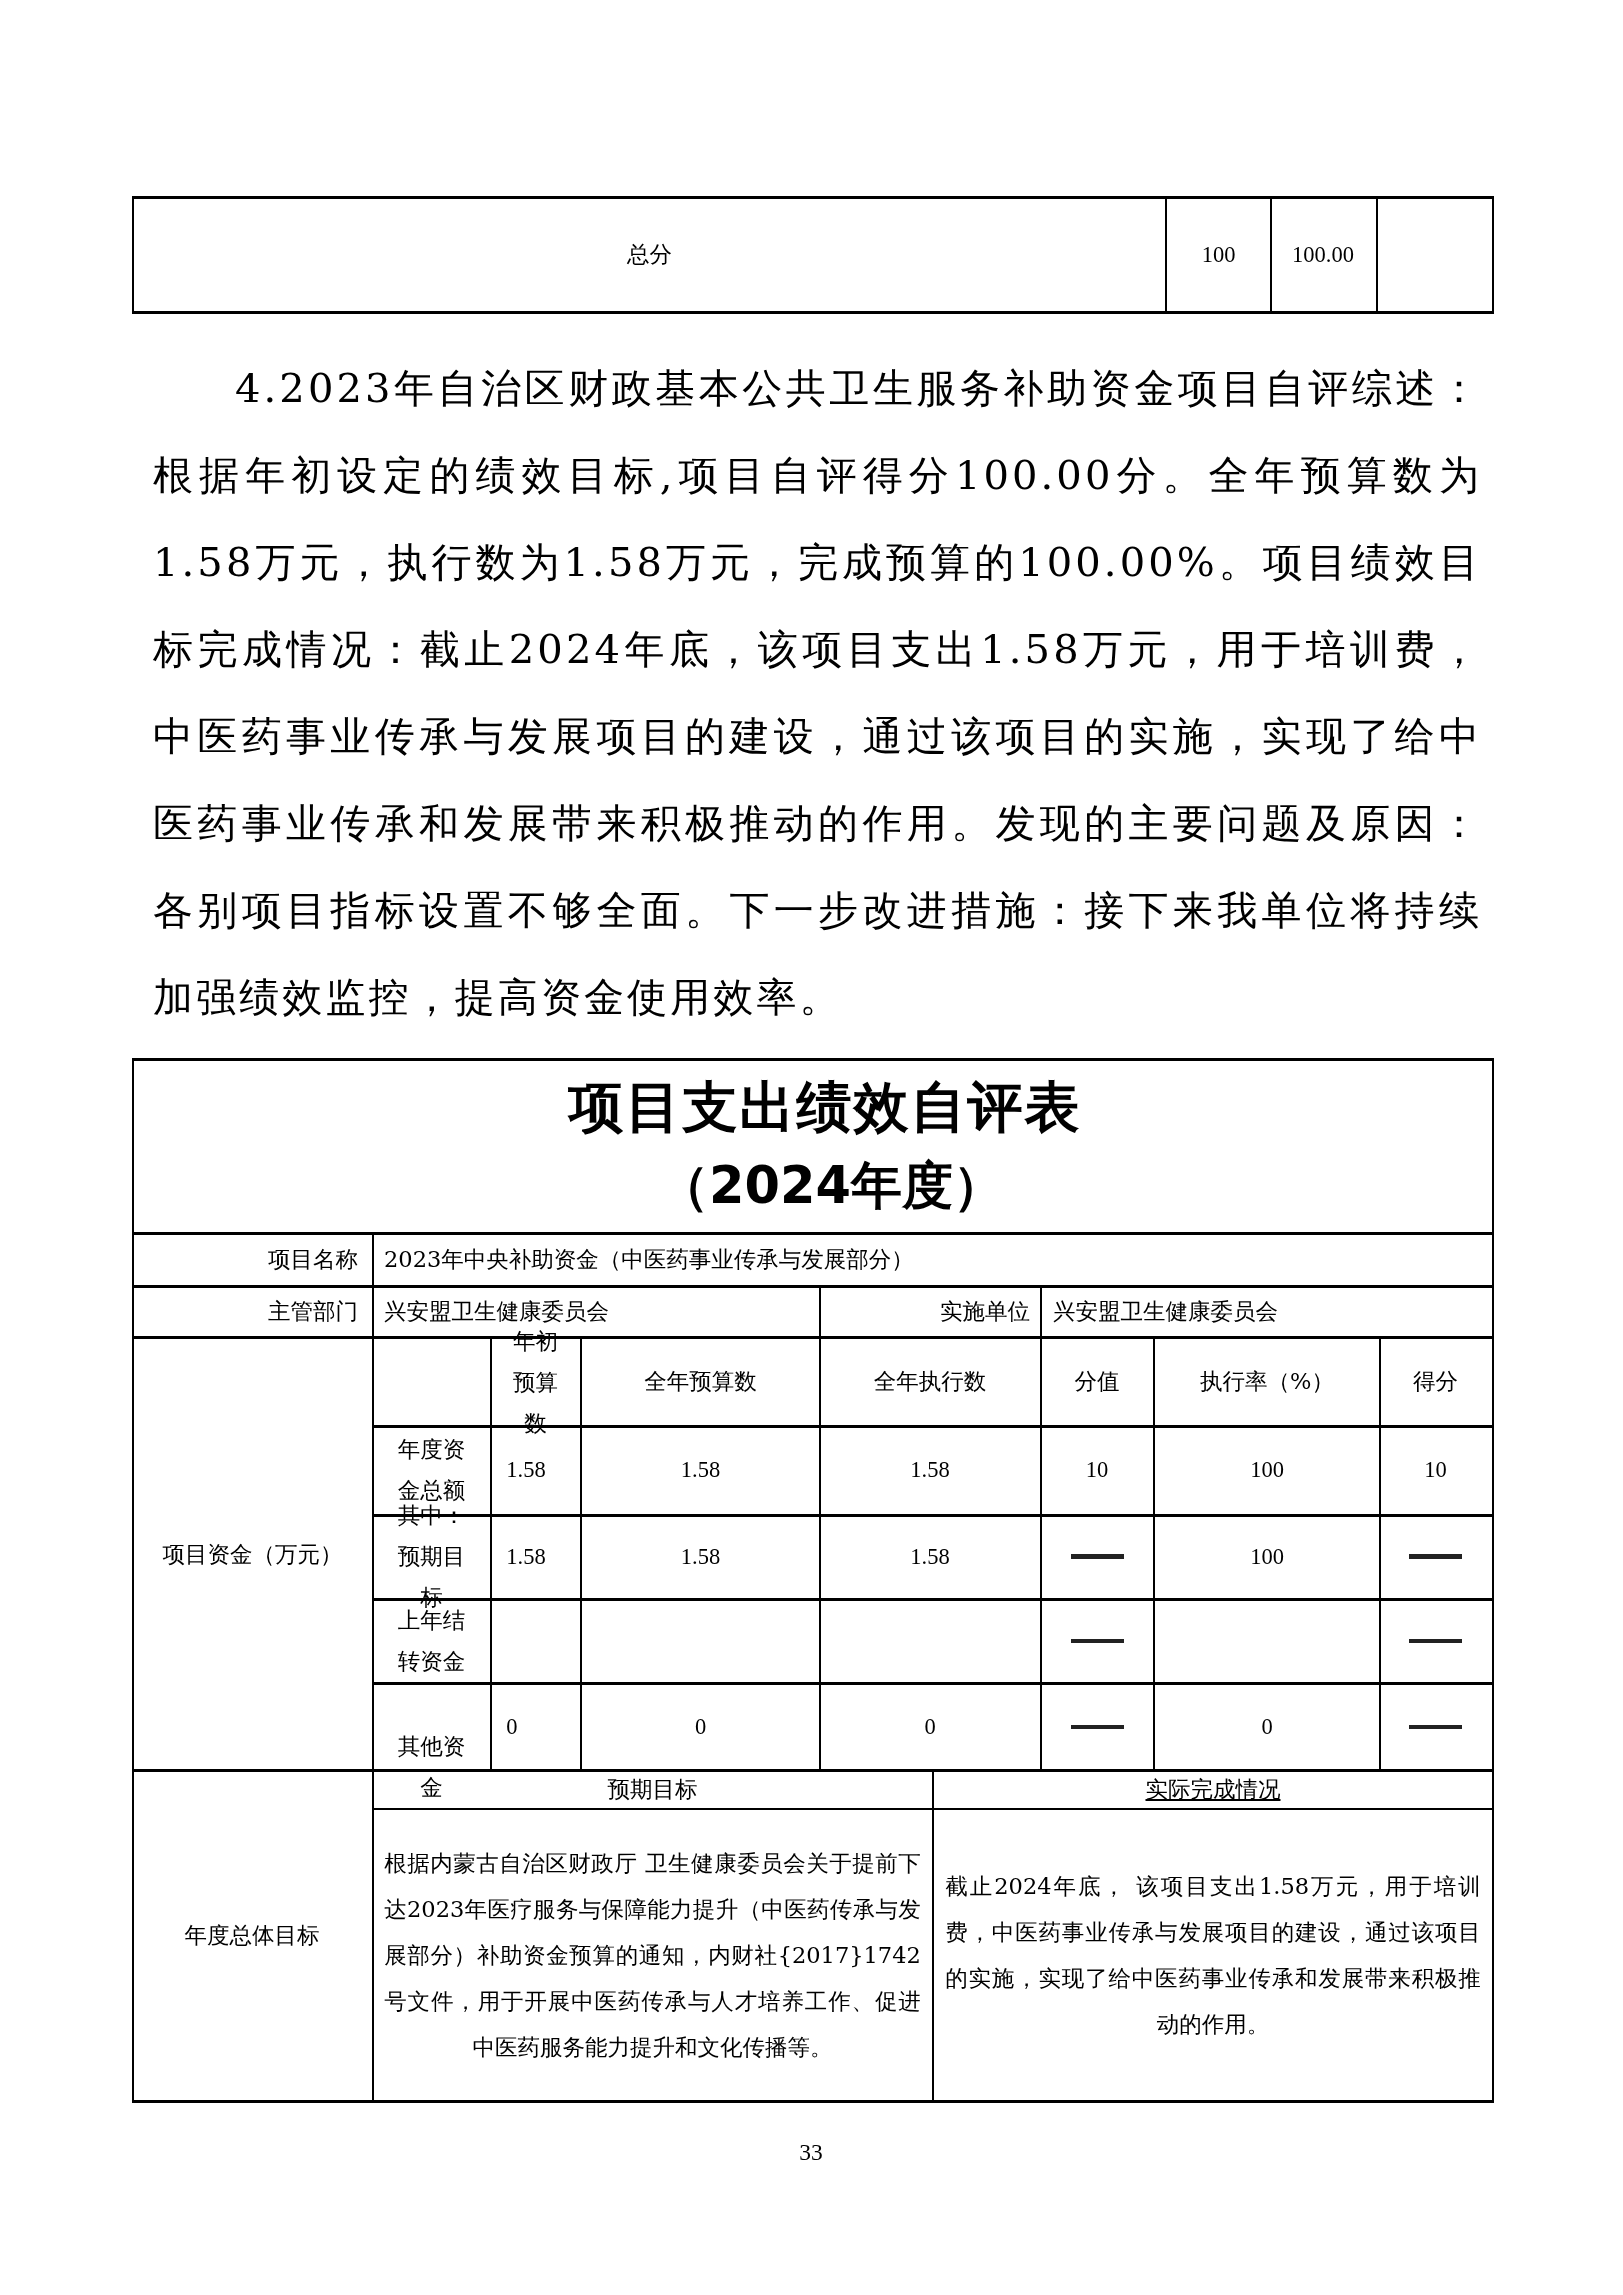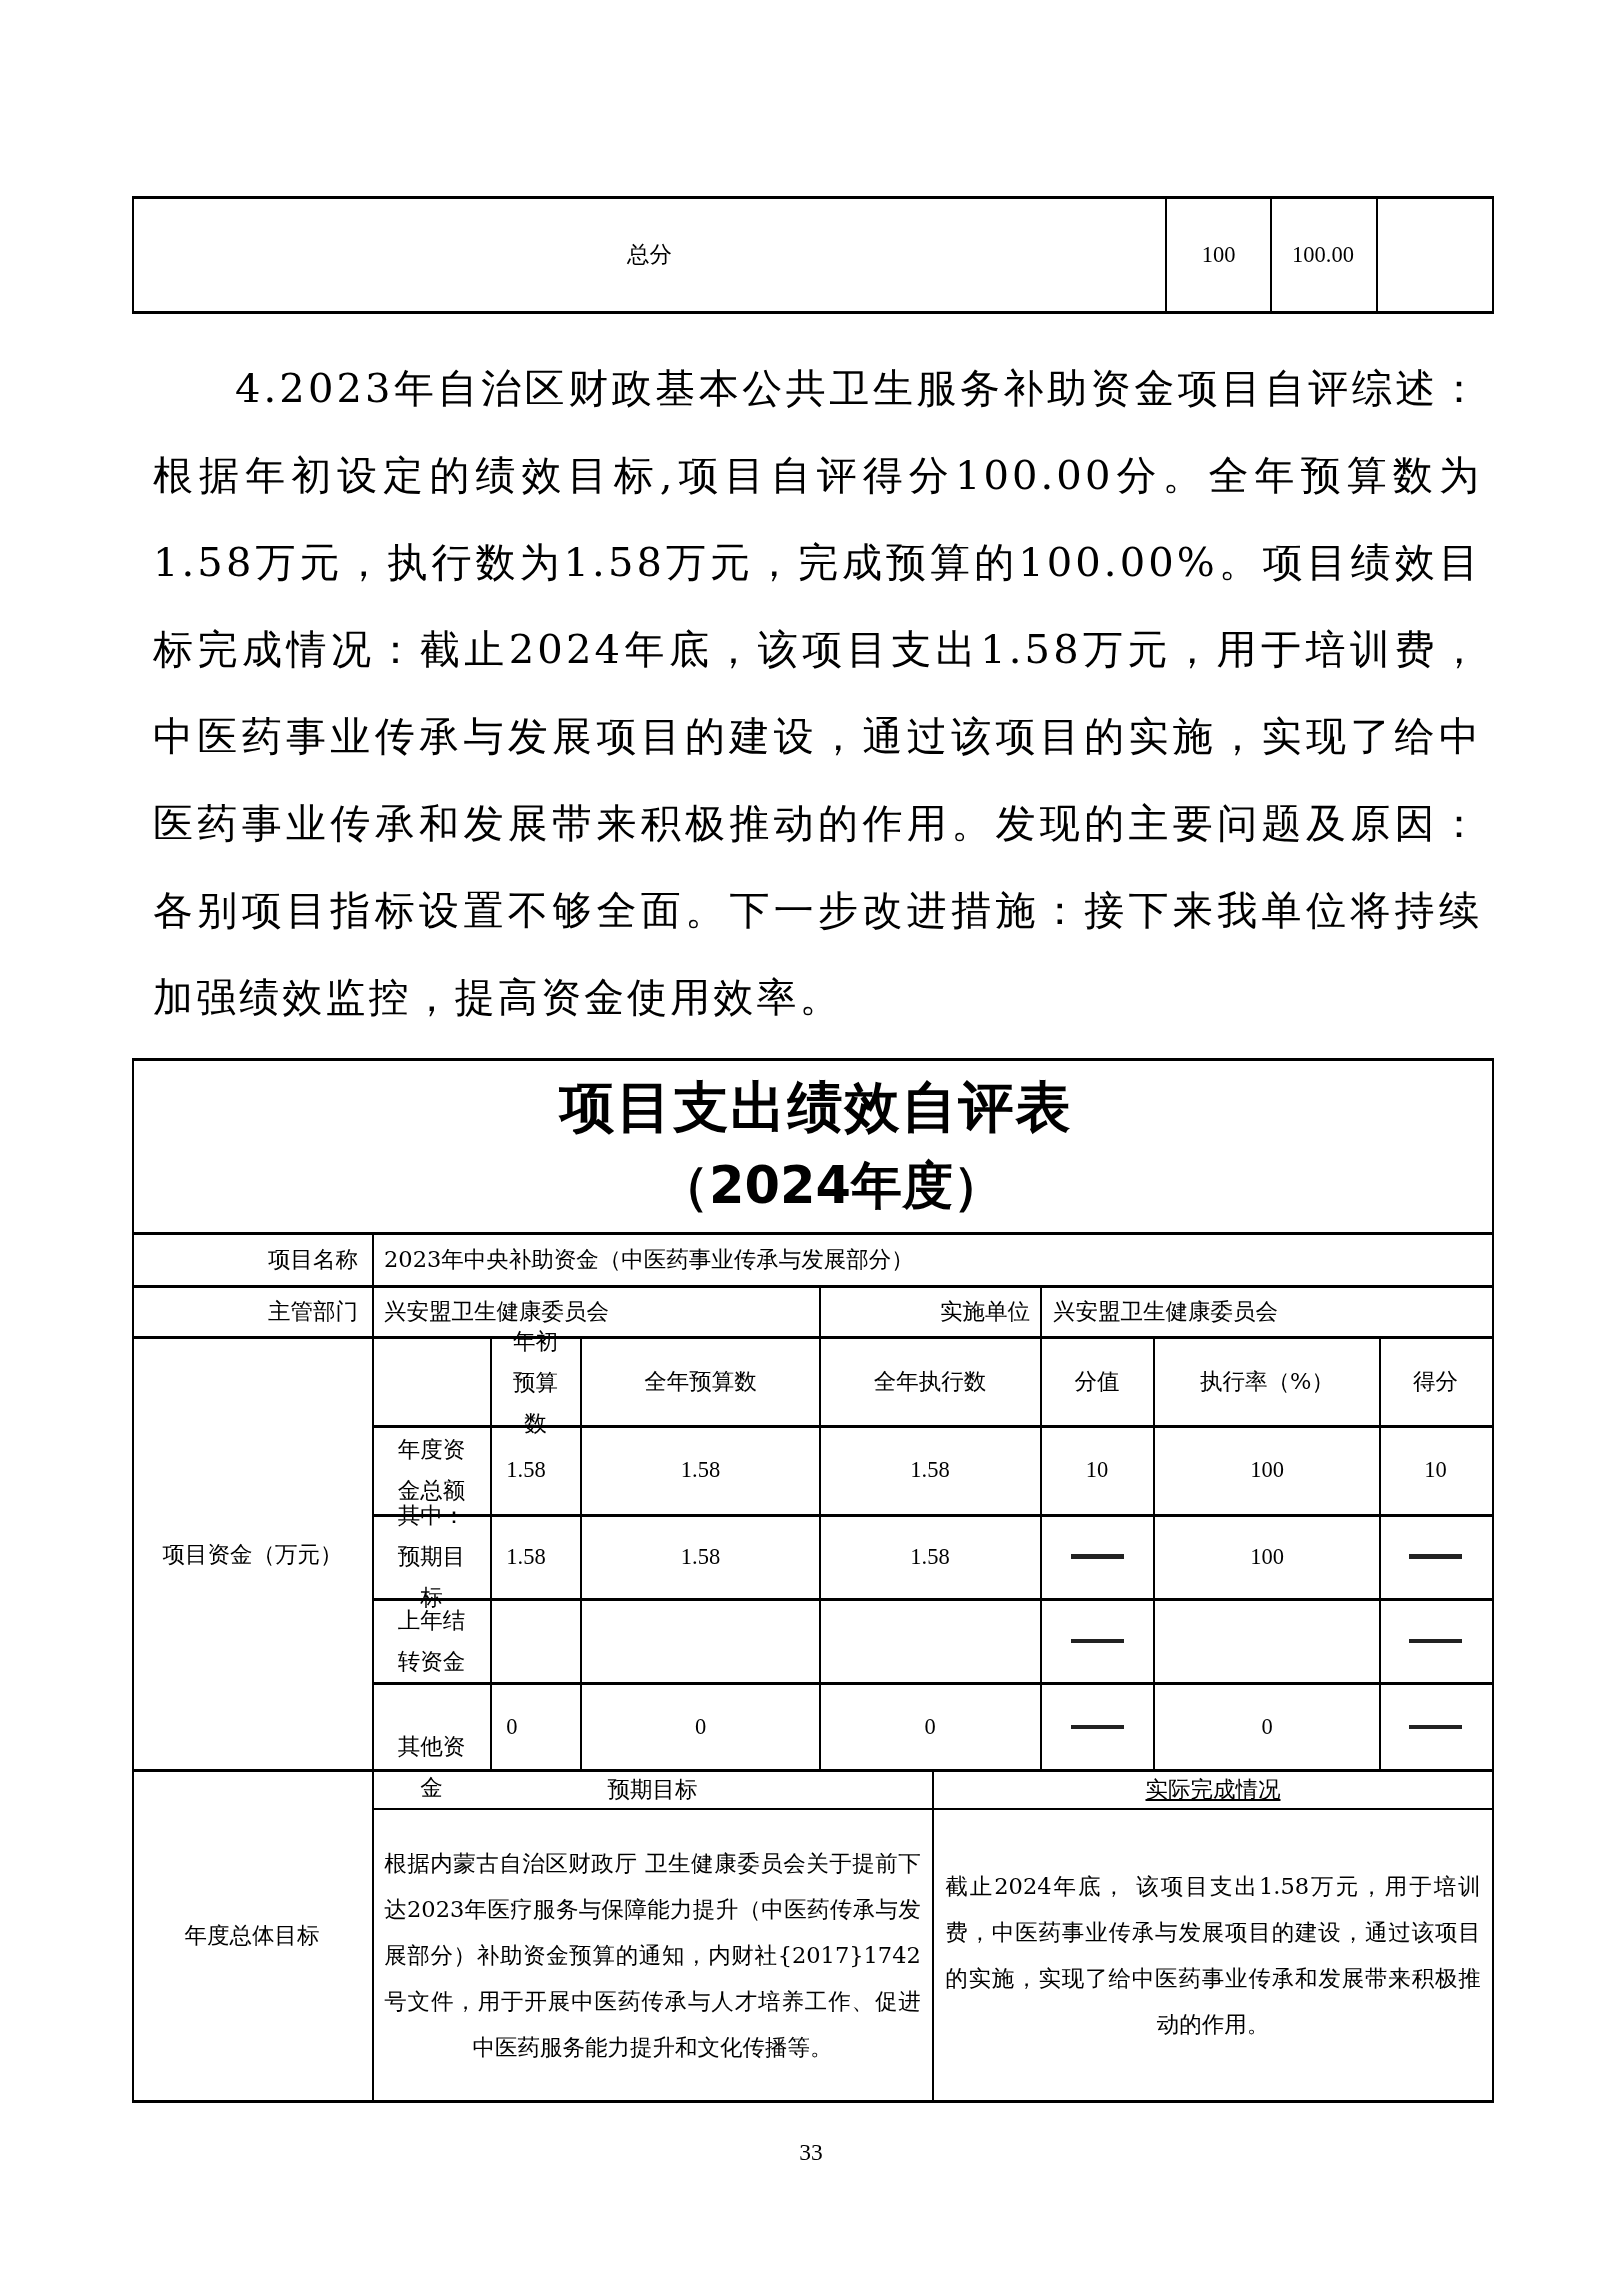--- a/index.html
+++ b/index.html
@@ -39,21 +39,21 @@
   <span class="indent"></span><span>4.2023年自治区财政基本公共卫生服务补助资金项目自评综述：根据年初设定的绩效目标,项目自评得分100.00分。全年预算数为1.58万元，执行数为1.58万元，完成预算的100.00%。项目绩效目标完成情况：截止2024年底，该项目支出1.58万元，用于培训费，中医药事业传承与发展项目的建设，通过该项目的实施，实现了给中医药事业传承和发展带来积极推动的作用。发现的主要问题及原因：各别项目指标设置不够全面。下一步改进措施：接下来我单位将持续加强绩效监控，提高资金使用效率。</span>
 </div>
 
 <div>
 
   <div class="line-h" style="left:132px;top:1058px;width:1362px;height:2.6px;"></div>
   <div class="line-h" style="left:132px;top:2100px;width:1362px;height:2.6px;"></div>
   <div class="line-v" style="left:132px;top:1058px;width:1.5px;height:1044px;"></div>
   <div class="line-v" style="left:1492px;top:1058px;width:1.5px;height:1044px;"></div>
 
-  <div class="cell title1" style="left:136px;top:1069px;width:1360px;height:77px;">项目支出绩效自评表</div>
+  <div class="cell title1" style="left:145px;top:1069px;width:1360px;height:77px;">项目支出绩效自评表</div>
   <div class="cell title2" style="left:133px;top:1145px;width:1396px;height:82px;text-align:center;">（2024年度）</div>
 
   <div class="line-h" style="left:132px;top:1232px;width:1362px;height:2.6px;"></div>
   <div class="line-h" style="left:132px;top:1285px;width:1362px;height:2.6px;"></div>
   <div class="line-h" style="left:132px;top:1336px;width:1362px;height:2.6px;"></div>
   <div class="line-h" style="left:372px;top:1425px;width:1122px;height:2.6px;"></div>
   <div class="line-h" style="left:372px;top:1514px;width:1122px;height:2.6px;"></div>
   <div class="line-h" style="left:372px;top:1598px;width:1122px;height:2.6px;"></div>
   <div class="line-h" style="left:372px;top:1682px;width:1122px;height:2.6px;"></div>
   <div class="line-h" style="left:132px;top:1769px;width:1362px;height:2.6px;"></div>

